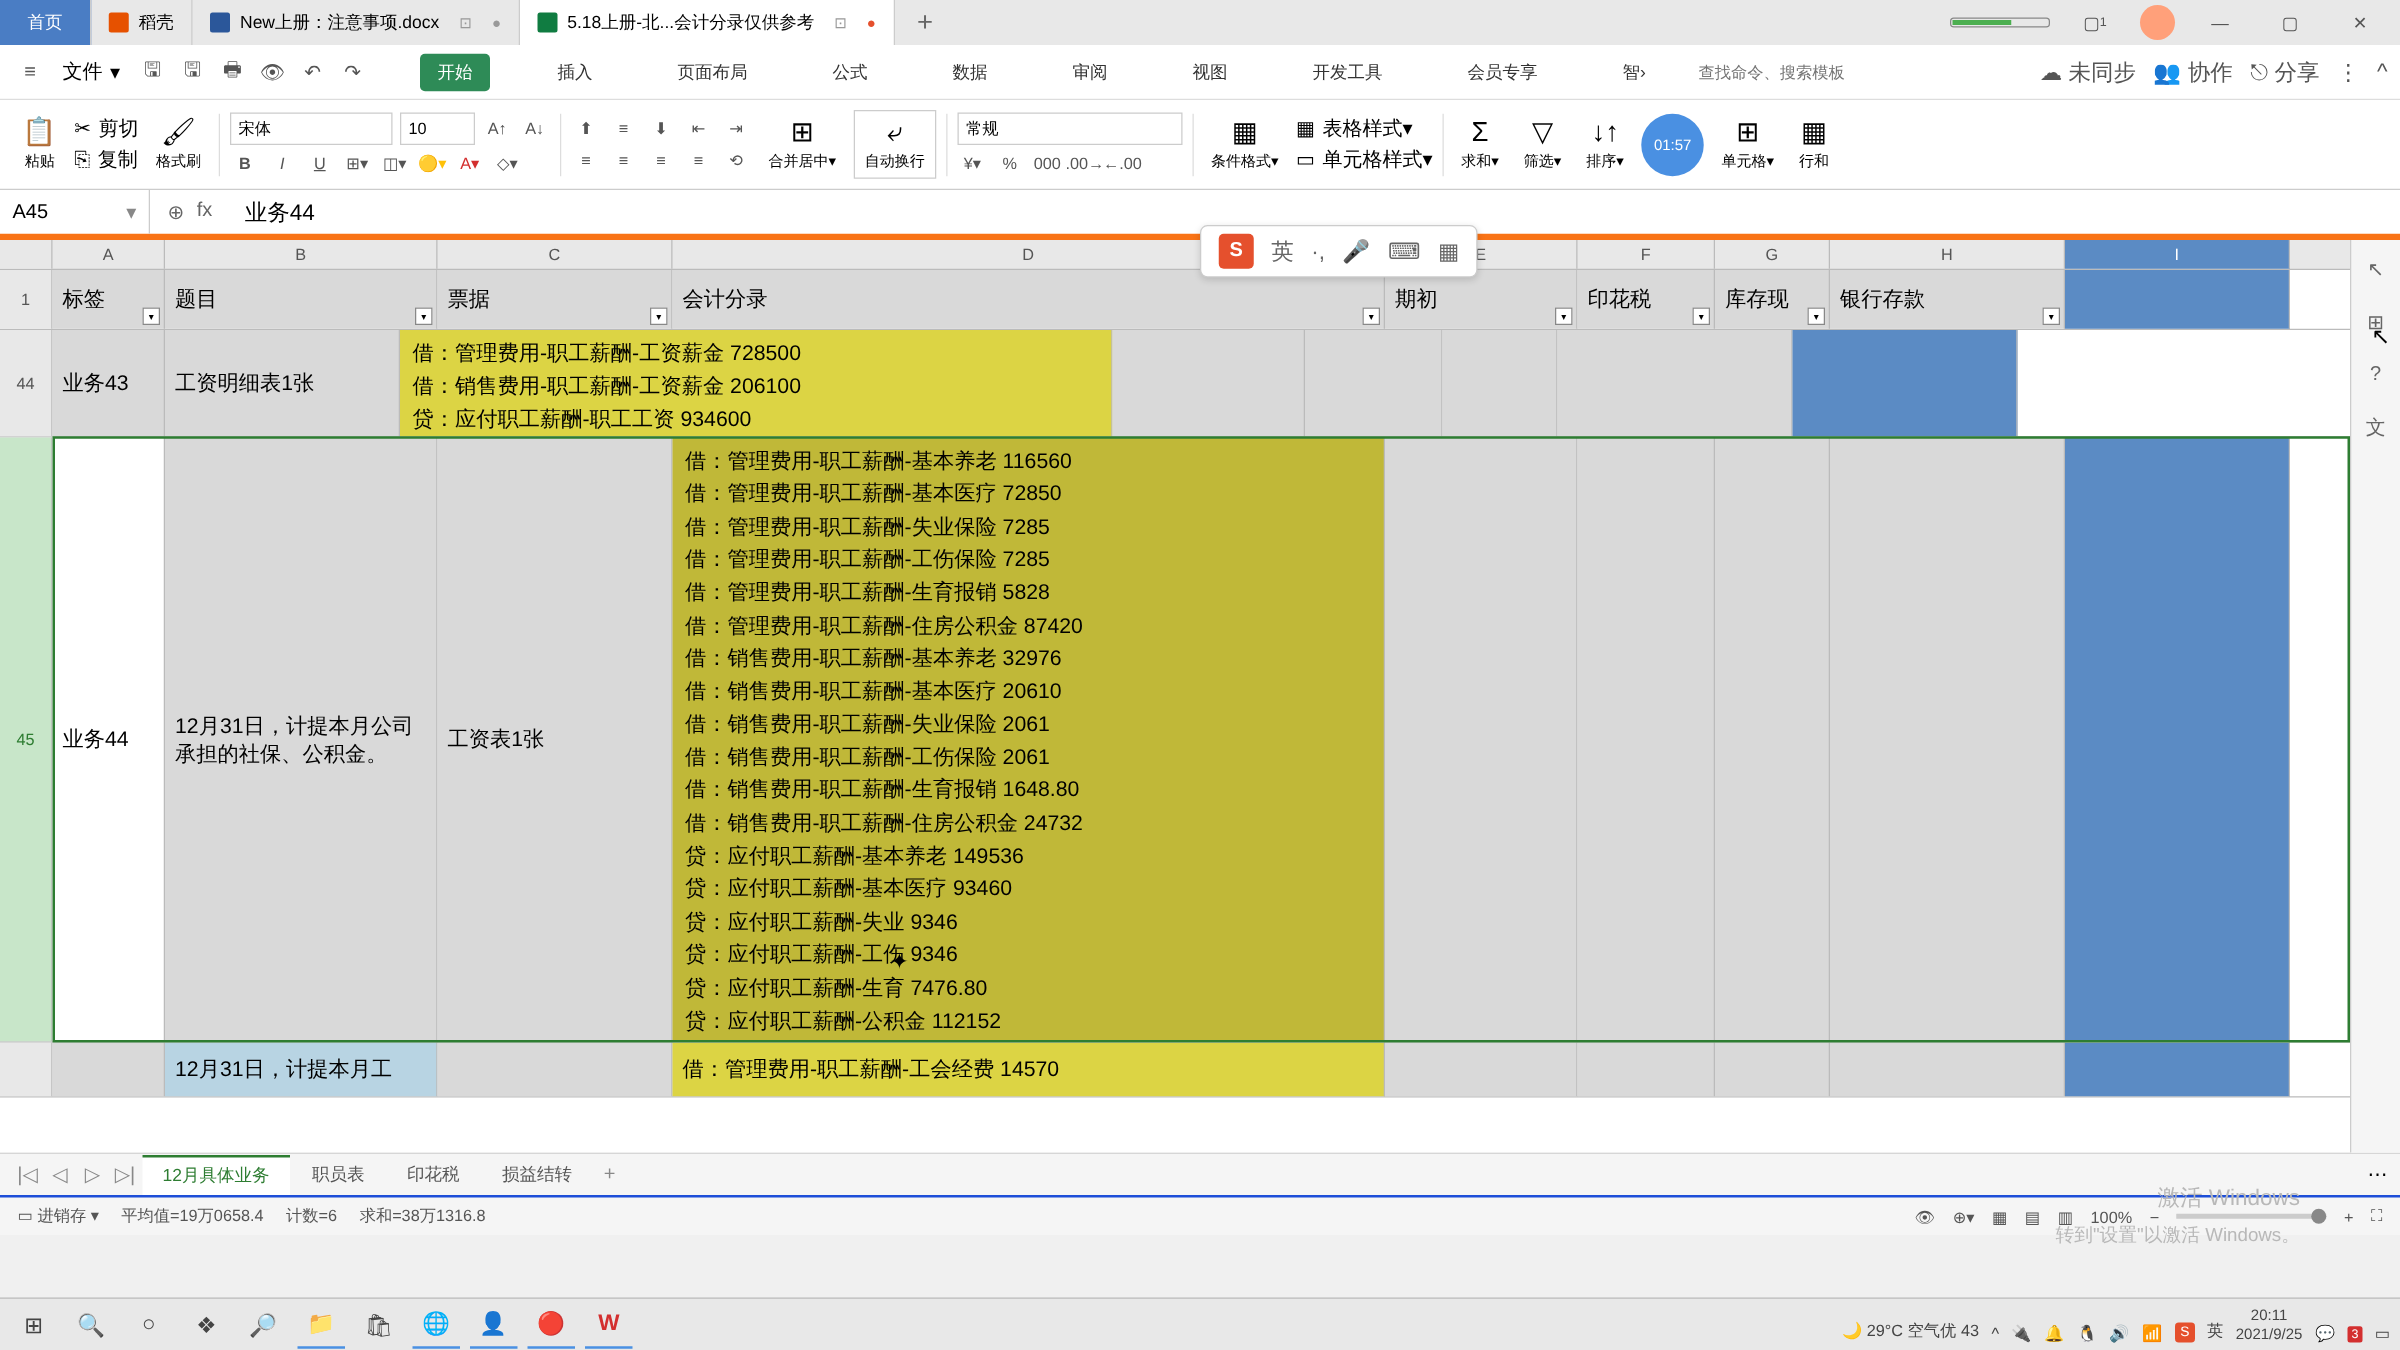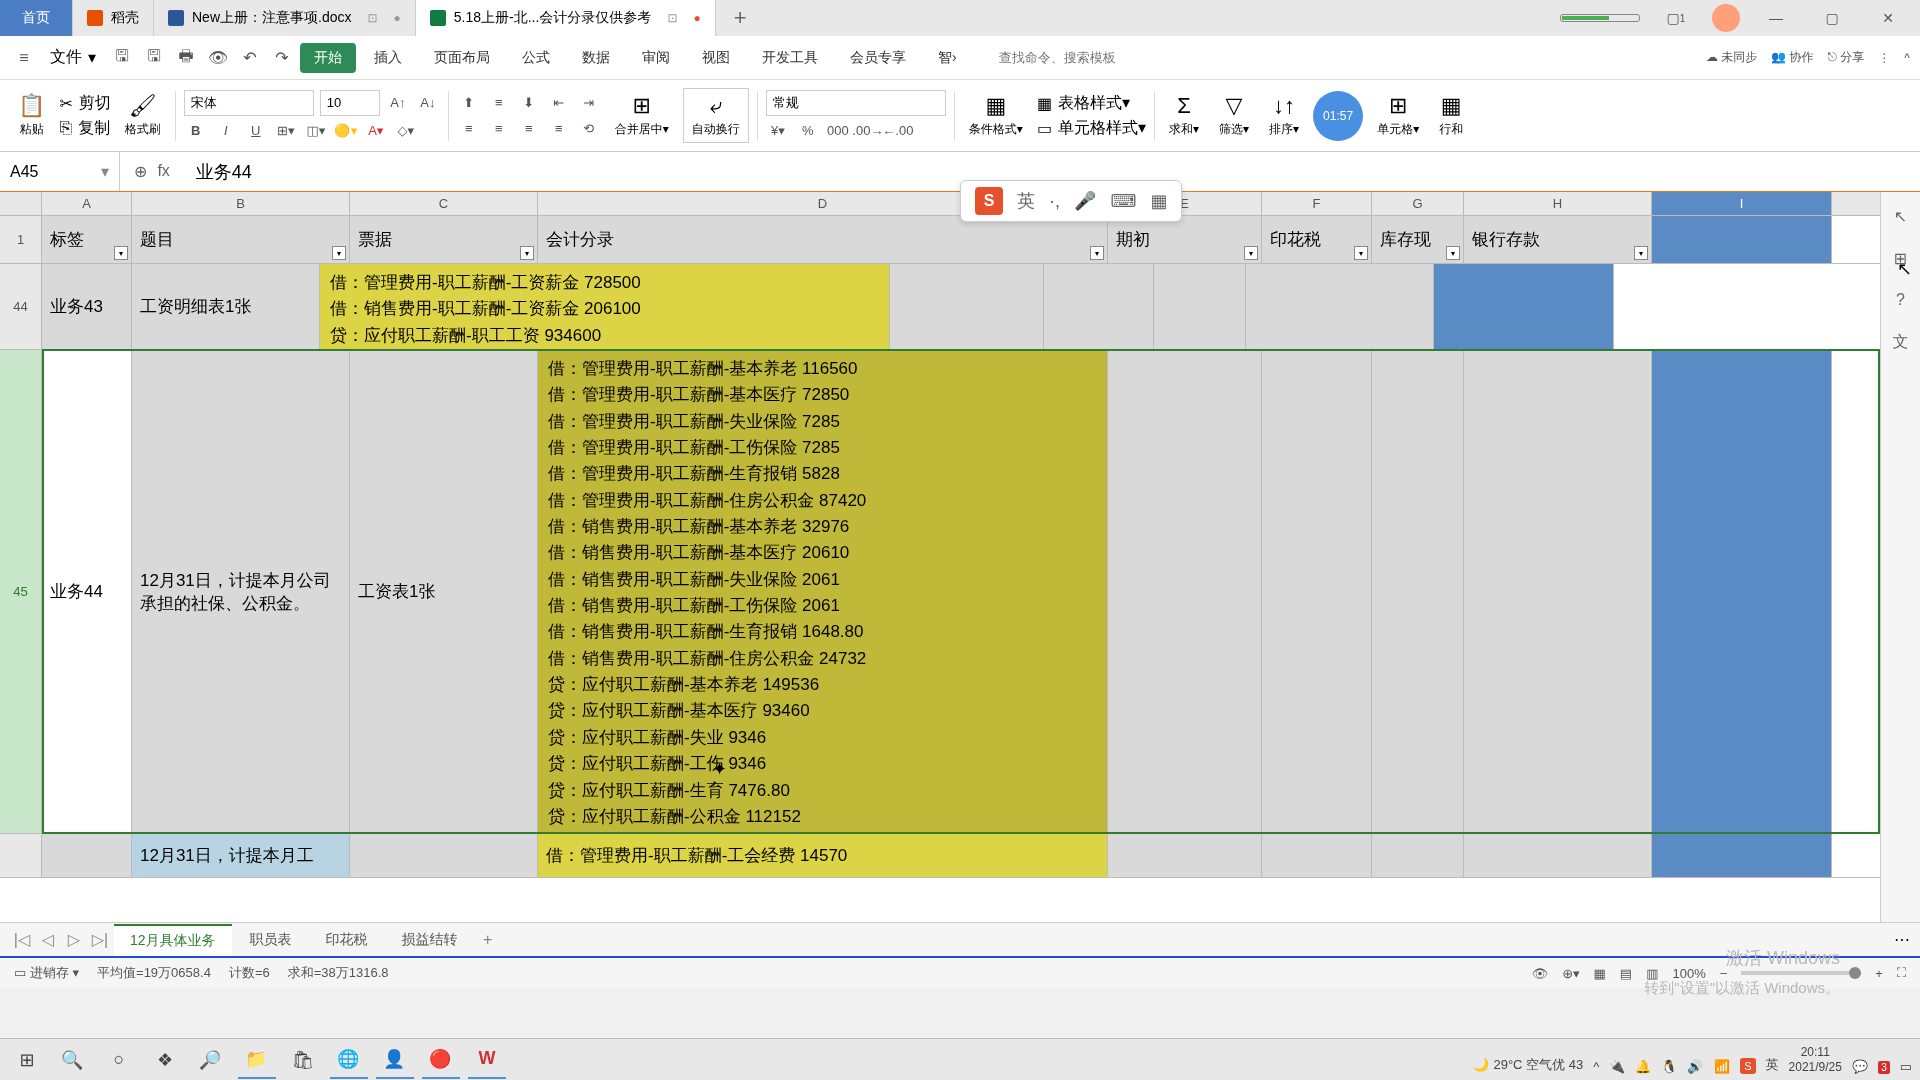--- a/index.html
+++ b/index.html
@@ -19,43 +19,43 @@
 .titlebar-right { margin-left: auto; display: flex; align-items: center; gap: 16px; padding-right: 12px; }
 .battery { width: 80px; height: 8px; border: 1px solid #888; border-radius: 3px; position: relative; }
 .battery::after { content: ''; position: absolute; left: 1px; top: 1px; width: 60%; height: 4px; background: #4caf50; }
 .win-btn { width: 40px; height: 30px; display: flex; align-items: center; justify-content: center; color: #555; cursor: pointer; font-size: 14px; }
 .avatar { width: 28px; height: 28px; border-radius: 50%; background: #ffa07a; }
 
 
 .menubar { height: 44px; background: #fff; display: flex; align-items: center; padding: 0 10px; gap: 4px; border-bottom: 1px solid #ddd; }
 .menu-icon-btn { width: 28px; height: 28px; display: flex; align-items: center; justify-content: center; cursor: pointer; color: #555; }
 .menu-file { display: flex; align-items: center; gap: 6px; padding: 4px 8px; font-size: 16px; cursor: pointer; }
-.menu-tab { padding: 6px 14px; font-size: 14px; cursor: pointer; color: #333; }
+.menu-tab { padding: 6px 14px; font-size: 14px; cursor: pointer; color: #333; margin-left: 36px; }
 .menu-tab.active { background: #2e8b57; color: #fff; border-radius: 4px; }
 .search-box { flex: 1; margin: 0 12px; padding: 6px 12px; border: none; background: transparent; font-size: 13px; color: #888; outline: none; }
-.menu-right { display: flex; align-items: center; gap: 14px; font-size: 12px; color: #555; }
+.menu-right { display: flex; align-items: center; gap: 14px; font-size: 18px; color: #555; }
 
 
 .ribbon { height: 72px; background: #fff; display: flex; align-items: center; padding: 0 12px; gap: 8px; border-bottom: 1px solid #ccc; }
 .ribbon-btn-lg { display: flex; flex-direction: column; align-items: center; gap: 2px; font-size: 12px; cursor: pointer; padding: 2px 6px; }
 .font-select { width: 130px; height: 26px; border: 1px solid #ccc; padding: 0 6px; font-size: 13px; }
 .size-select { width: 60px; height: 26px; border: 1px solid #ccc; padding: 0 6px; font-size: 13px; }
 .ribbon-row { display: flex; gap: 6px; align-items: center; }
 .ribbon-col { display: flex; flex-direction: column; gap: 4px; }
 .small-btn { width: 24px; height: 22px; display: flex; align-items: center; justify-content: center; cursor: pointer; color: #555; font-size: 13px; }
 .clock-widget { width: 50px; height: 50px; border-radius: 50%; background: #4a90e2; color: #fff; display: flex; align-items: center; justify-content: center; font-size: 12px; }
 .divider { width: 1px; height: 50px; background: #ddd; }
 
 
 .ime-toolbar { position: absolute; top: 180px; left: 960px; height: 42px; background: #fff; border: 1px solid #ccc; border-radius: 6px; display: flex; align-items: center; gap: 14px; padding: 0 14px; box-shadow: 0 2px 6px rgba(0,0,0,0.15); z-index: 100; }
 .ime-icon { width: 28px; height: 28px; background: #e5502d; border-radius: 4px; color: #fff; display: flex; align-items: center; justify-content: center; font-weight: bold; }
 .ime-item { color: #666; cursor: pointer; font-size: 18px; }
 
 
-.formula-bar { height: 40px; background: #fff; display: flex; align-items: center; border-bottom: 1px solid #f97316; }
+.formula-bar { height: 40px; background: #fff; display: flex; align-items: center; border-bottom: 5px solid #f97316; }
 .cell-ref { width: 120px; padding: 0 10px; font-size: 16px; border-right: 1px solid #ccc; height: 100%; display: flex; align-items: center; }
 .formula-btns { display: flex; gap: 10px; padding: 0 14px; color: #666; }
 .formula-input { flex: 1; padding: 0 12px; font-size: 18px; border: none; outline: none; }
 
 
 .grid-area { position: relative; background: #fff; height: 730px; display: flex; }
 .col-headers { display: flex; height: 24px; background: #e8e8e8; border-bottom: 1px solid #bbb; }
 .corner { width: 42px; background: #e8e8e8; border-right: 1px solid #bbb; }
 .col-h { border-right: 1px solid #bbb; text-align: center; font-size: 13px; color: #555; line-height: 24px; }
 .grid-body { flex: 1; overflow: hidden; }

